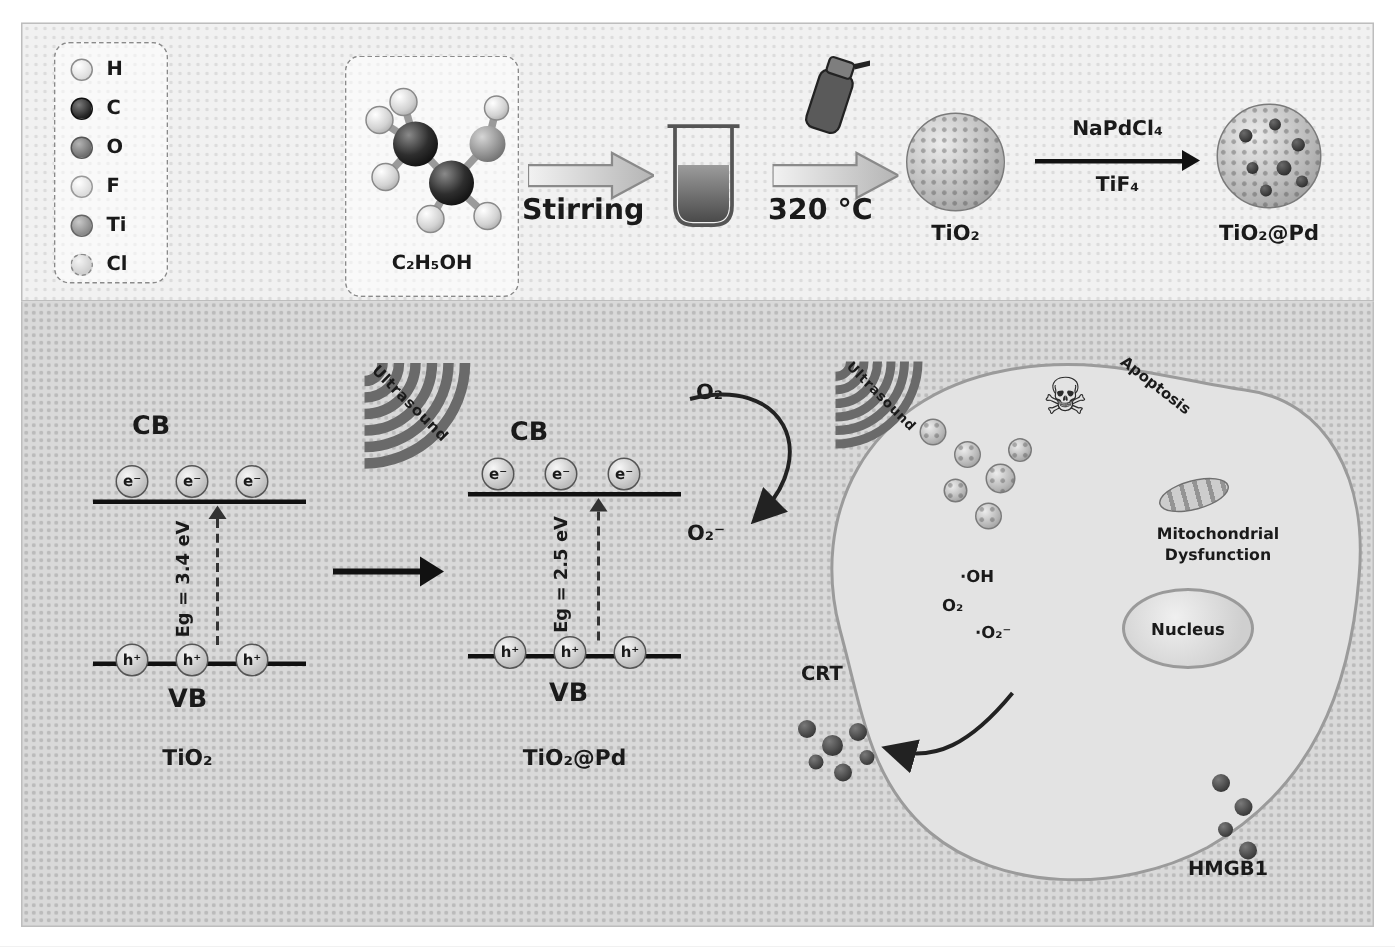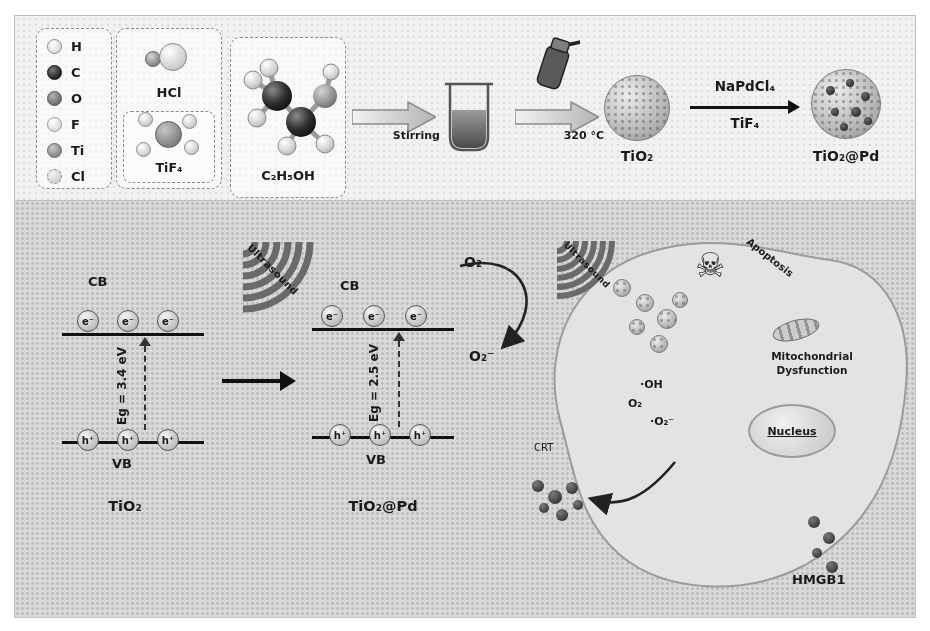--- a/index.html
+++ b/index.html
@@ -42,35 +42,35 @@
   
   .np { position:absolute; border-radius:50%; border:1px solid #7a7a7a;
     background-image: radial-gradient(circle, rgba(70,70,70,.38) 1.3px, transparent 1.8px),
                       radial-gradient(circle at 35% 30%, #ececec, #b6b6b6 62%, #8e8e8e);
     background-size:7px 7px, 100% 100%; }
   .pd { position:absolute; border-radius:50%;
     background:radial-gradient(circle at 35% 30%, #6a6a6a, #1c1c1c); }
   .ddot { position:absolute; border-radius:50%;
     background:radial-gradient(circle at 35% 30%, #7a7a7a, #222); }
 
-  .proc-label { position:absolute; font-weight:bold; font-size:11px; text-align:right; }
+  .proc-label { position:absolute; font-weight:bold; font-size:19px; text-align:left; }
   .rx-label   { position:absolute; font-weight:bold; font-size:13.5px; text-align:center; }
   .np-label   { position:absolute; font-weight:bold; font-size:14px; text-align:center; }
 
   
   .rline { position:absolute; height:2.5px; background:#111; }
   .rhead { position:absolute; width:0; height:0;
     border-top:7px solid transparent; border-bottom:7px solid transparent; border-left:12px solid #111; }
 
   
   .bline { position:absolute; height:2.5px; background:#111; }
   .carrier { position:absolute; width:22px; height:22px; border-radius:50%;
     background:radial-gradient(circle at 35% 30%, #f7f7f7, #bdbdbd 70%); border:1px solid #555;
     display:flex; align-items:center; justify-content:center; font-size:10px; font-weight:bold; }
-  .band-label { position:absolute; font-weight:bold; font-size:13px; }
+  .band-label { position:absolute; font-weight:bold; font-size:17px; }
   .varrow { position:absolute; width:0; border-left:2px dashed #333; }
   .vhead  { position:absolute; width:0; height:0;
     border-left:6px solid transparent; border-right:6px solid transparent; border-bottom:9px solid #333; }
   .rot-label { position:absolute; font-weight:bold; font-size:12px; white-space:nowrap;
     text-align:center; transform:rotate(-90deg); }
   .mat-label { position:absolute; font-weight:bold; font-size:14.5px; text-align:center; }
 
   .harrow-line { position:absolute; height:4px; background:#111; }
   .harrow-head { position:absolute; width:0; height:0;
     border-top:10px solid transparent; border-bottom:10px solid transparent; border-left:16px solid #111; }
@@ -85,21 +85,21 @@
 
   .mito { position:absolute; width:48px; height:20px; border-radius:50%;
     border:1.6px solid #6f6f6f; transform:rotate(-15deg);
     background:repeating-linear-gradient(90deg, #cdcdcd 0 6px, #949494 6px 9px); }
   .mito-label { position:absolute; font-weight:bold; font-size:10.5px; text-align:center; width:100px; }
 
   .nucleus { position:absolute; width:88px; height:54px; border-radius:50%;
     background:radial-gradient(circle at 40% 35%, #f0f0f0, #cfcfcf 75%); border:2px solid #9a9a9a;
     display:flex; align-items:center; justify-content:center; font-weight:bold; font-size:11px; }
 
-  .crt-label { position:absolute; font-weight:normal; font-size:10px; }
+  .crt-label { position:absolute; font-weight:bold; font-size:13px; }
   .hmgb1-label { position:absolute; font-weight:bold; font-size:13px; }
 </style>
 </head>
 <body>
 
 <div class="canvas">
 
   <div class="top-bg"></div>
   <div class="bottom-bg"></div>
 
@@ -123,33 +123,20 @@
     <div class="legend-item">
       <span class="atom a-ti"></span>
       <span class="legend-label">Ti</span>
     </div>
     <div class="legend-item">
       <span class="atom a-cl"></span>
       <span class="legend-label">Cl</span>
     </div>
   </div>
 
-  <div class="pbox" style="left:116px; top:28px; width:106px; height:161px;">
-    <div class="sphere s-mid" style="left:28px; top:22px; width:16px; height:16px;"></div>
-    <div class="sphere s-light" style="left:42px; top:14px; width:28px; height:28px;"></div>
-    <div class="mol-label" style="top:56px;">HCl</div>
-    <div class="pbox" style="left:6px; top:82px; width:92px; height:72px; border-radius:8px;">
-      <div class="sphere s-light" style="left:14px; top:0px; width:15px; height:15px;"></div>
-      <div class="sphere s-light" style="left:58px; top:2px; width:15px; height:15px;"></div>
-      <div class="sphere s-light" style="left:12px; top:30px; width:15px; height:15px;"></div>
-      <div class="sphere s-light" style="left:60px; top:28px; width:15px; height:15px;"></div>
-      <div class="sphere s-ti" style="left:31px; top:9px; width:27px; height:27px;"></div>
-      <div class="mol-label" style="top:48px; font-size:12.5px;">TiF₄</div>
-    </div>
-  </div>
 
   <div class="pbox" style="left:230px; top:37px; width:116px; height:161px;">
     <svg width="108" height="114" viewBox="0 0 108 114" style="position:absolute; left:4px; top:8px;">
       <defs>
         <radialGradient id="gd" cx="35%" cy="30%" r="75%">
           <stop offset="0" stop-color="#8a8a8a"></stop>
             <stop offset="0.6" stop-color="#2e2e2e"></stop>
             <stop offset="1" stop-color="#111"></stop>
         </radialGradient>
         <radialGradient id="gm" cx="35%" cy="30%" r="75%">
@@ -294,21 +281,21 @@
 
   <div class="o2-label" style="left:464px; top:254px;">O₂</div>
   <svg class="abs" style="left:442px; top:250px;" width="110" height="112">
     <defs>
         <marker id="ah1" markerWidth="9" markerHeight="9" refX="6" refY="4.5" orient="auto">
       <path d="M0,0 L9,4.5 L0,9 Z" fill="#222"></path>
     </marker>
       </defs>
     <path d="M18,16 C80,0 106,52 64,94" fill="none" stroke="#222" stroke-width="2.6" marker-end="url(#ah1)"></path>
   </svg>
-  <div class="o2-label" style="left:469px; top:348px;">O₂⁻</div>
+  <div class="o2-label" style="left:458px; top:348px;">O₂⁻</div>
 
   <svg class="abs" style="left:530px; top:225px;" width="392" height="390">
     <path d="M30,195 C10,120 45,40 140,22 C200,10 250,28 300,35 C355,42 382,95 376,160 C370,235 345,300 275,340 C215,372 135,368 90,330 C50,296 45,250 30,195 Z" fill="#e3e3e3" stroke="#9b9b9b" stroke-width="2"></path>
   </svg>
 
   <svg class="abs" style="left:550px; top:234px;" width="70" height="70">
     <g fill="none" stroke="#6a6a6a" stroke-width="6">
       <path d="M17,7 A10,10 0 0 1 7,17"></path>
       <path d="M26,7 A19,19 0 0 1 7,26"></path>
       <path d="M35,7 A28,28 0 0 1 7,35"></path>
@@ -326,21 +313,21 @@
   <div class="np" style="left:650px; top:335px; width:18px; height:18px;"></div>
   <div class="np" style="left:672px; top:292px; width:16px; height:16px;"></div>
 
   <div class="skull" style="left:695px; top:248px;">☠</div>
   <div class="apop-label" style="left:742px; top:252px;">Apoptosis</div>
 
   <div class="mito" style="left:772px; top:320px;"></div>
   <div class="mito-label" style="left:762px; top:350px;">Mitochondrial</div>
   <div class="mito-label" style="left:762px; top:364px;">Dysfunction</div>
 
-  <div class="nucleus" style="left:748px; top:404px;text-decoration:underline;">
+  <div class="nucleus" style="left:748px; top:392px;">
     <span>Nucleus</span>
   </div>
 
   <div class="ros-label" style="left:640px; top:378px;">·OH</div>
   <div class="ros-label" style="left:628px; top:397px;">O₂</div>
   <div class="ros-label" style="left:650px; top:415px;">·O₂⁻</div>
 
   <div class="crt-label" style="left:534px; top:442px;">CRT</div>
   <div class="ddot" style="left:532px; top:480px; width:12px; height:12px;"></div>
   <div class="ddot" style="left:548px; top:490px; width:14px; height:14px;"></div>

